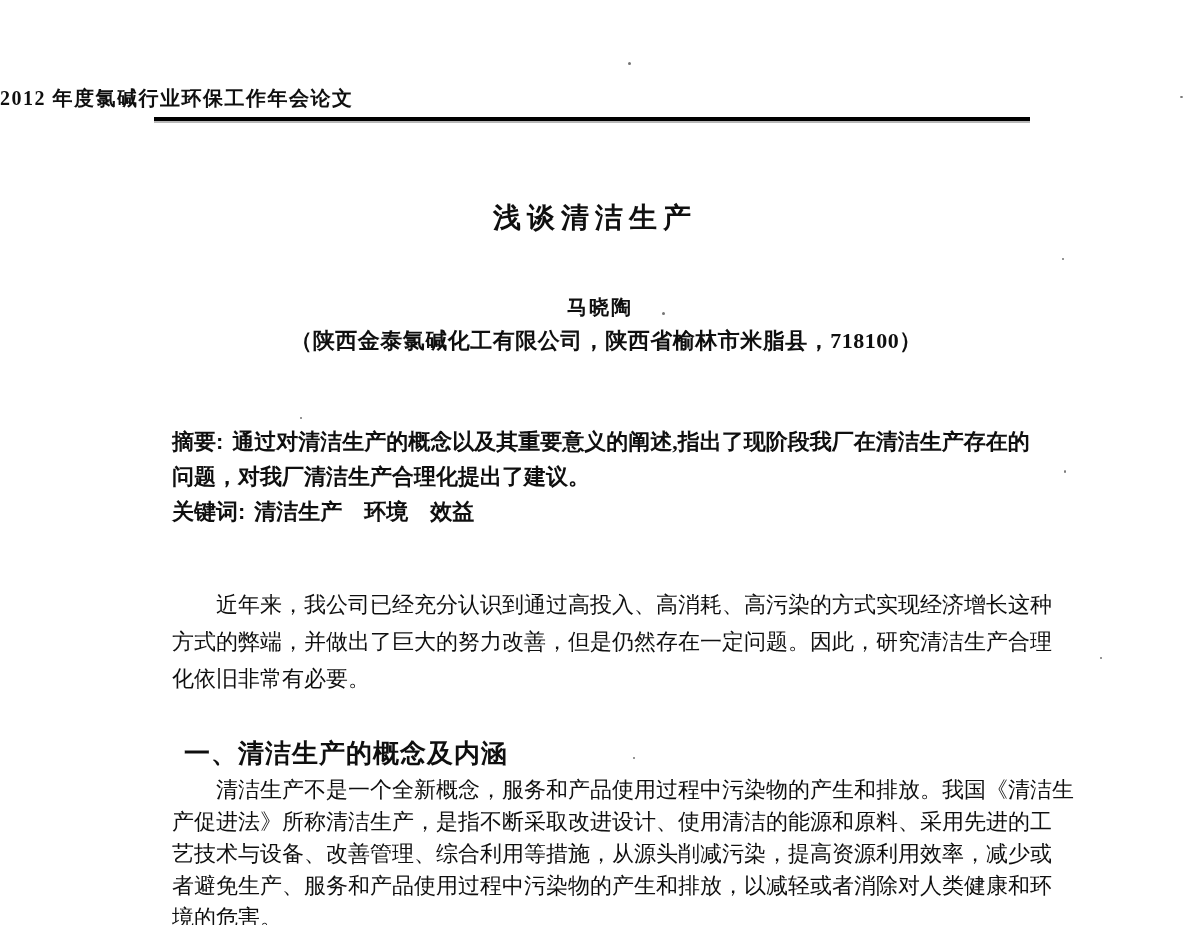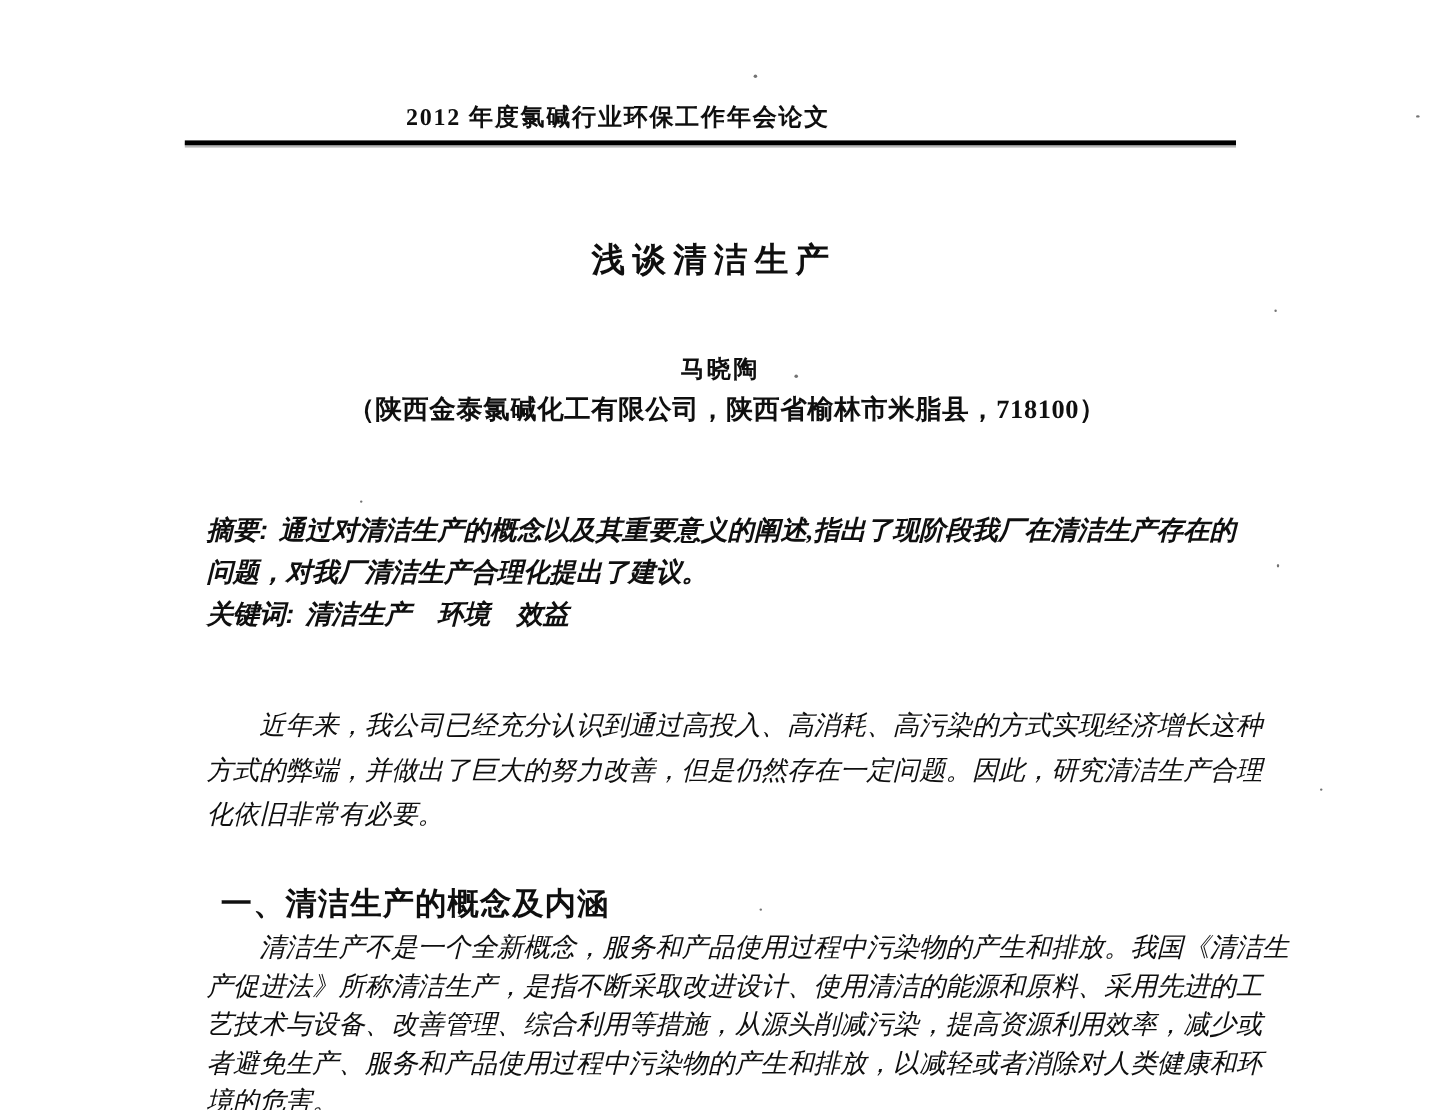--- a/index.html
+++ b/index.html
@@ -9,21 +9,20 @@
     height: 925px;
     background: #ffffff;
     overflow: hidden;
     font-family: "Liberation Serif", serif;
     color: #0f0f0f;
   }
   
   .header-text {
     position: absolute;
     top: 84px; left: 0; right: 170px;
-    text-align: center;
     font-size: 20px;
     font-weight: 700;
     letter-spacing: 1.5px;
     line-height: 28px;
   }
   .header-rule {
     position: absolute;
     top: 117px; left: 154px;
     width: 876px; height: 4px;
     background: #000000;
@@ -76,21 +75,21 @@
   .indent { padding-left: 44px; text-align: center; }
   .section-heading {
     position: absolute;
     top: 722px; left: 170px;
     margin: 14px;
     font-family: "Liberation Sans", sans-serif;
     font-size: 26px;
     font-weight: 700;
     letter-spacing: 1px;
   }
-  .line { white-space: nowrap; font-style: italic; }
+  .line { white-space: nowrap; }
   
   .speck {
     position: absolute;
     background: rgba(0,0,0,0.55);
     border-radius: 50%;
   }
 </style>
 </head>
 <body>
 

